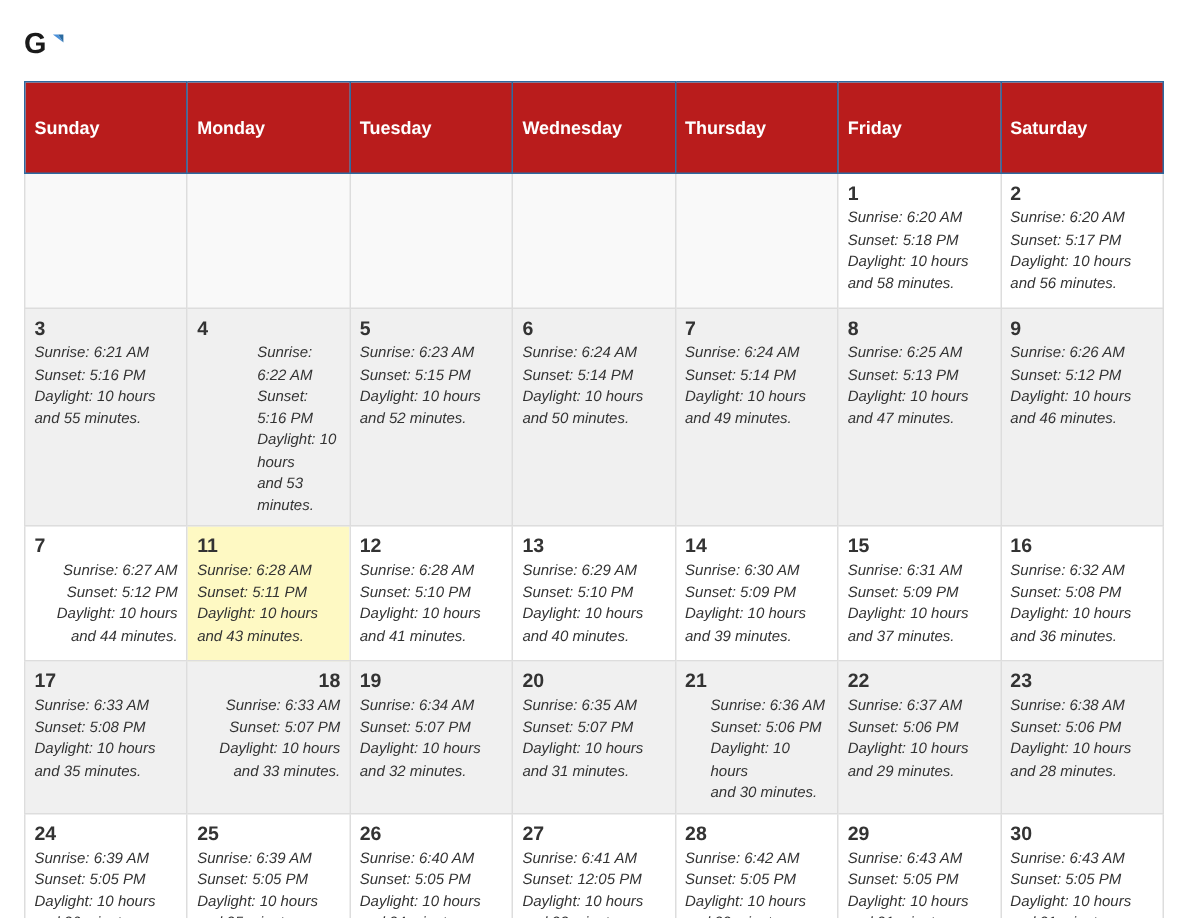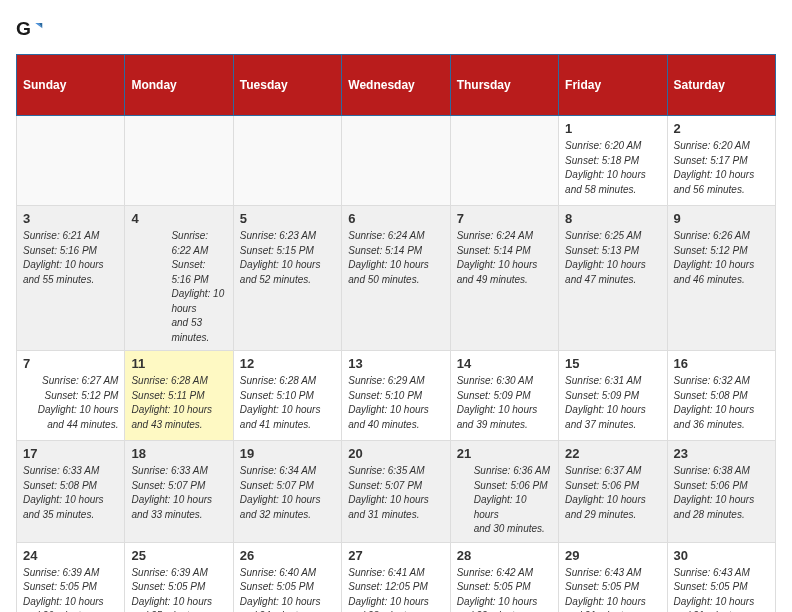--- a/index.html
+++ b/index.html
@@ -250,21 +250,21 @@
         </td>
       </tr>
       <tr>
         <td style="background: rgb(240, 240, 240);">
           <span class="day-num">17</span>
           <div class="day-info" style="white-space: pre-line;">Sunrise: 6:33 AM
 Sunset: 5:08 PM
 Daylight: 10 hours
 and 35 minutes.</div>
         </td>
-        <td style="background: rgb(240, 240, 240);">
+        <td style="background: rgb(240, 240, 240); text-align: right;">
           <span class="day-num">18</span>
           <div class="day-info" style="white-space: pre-line;">Sunrise: 6:33 AM
 Sunset: 5:07 PM
 Daylight: 10 hours
 and 33 minutes.</div>
         </td>
         <td style="background: rgb(240, 240, 240);">
           <span class="day-num">19</span>
           <div class="day-info" style="white-space: pre-line;">Sunrise: 6:34 AM
 Sunset: 5:07 PM

